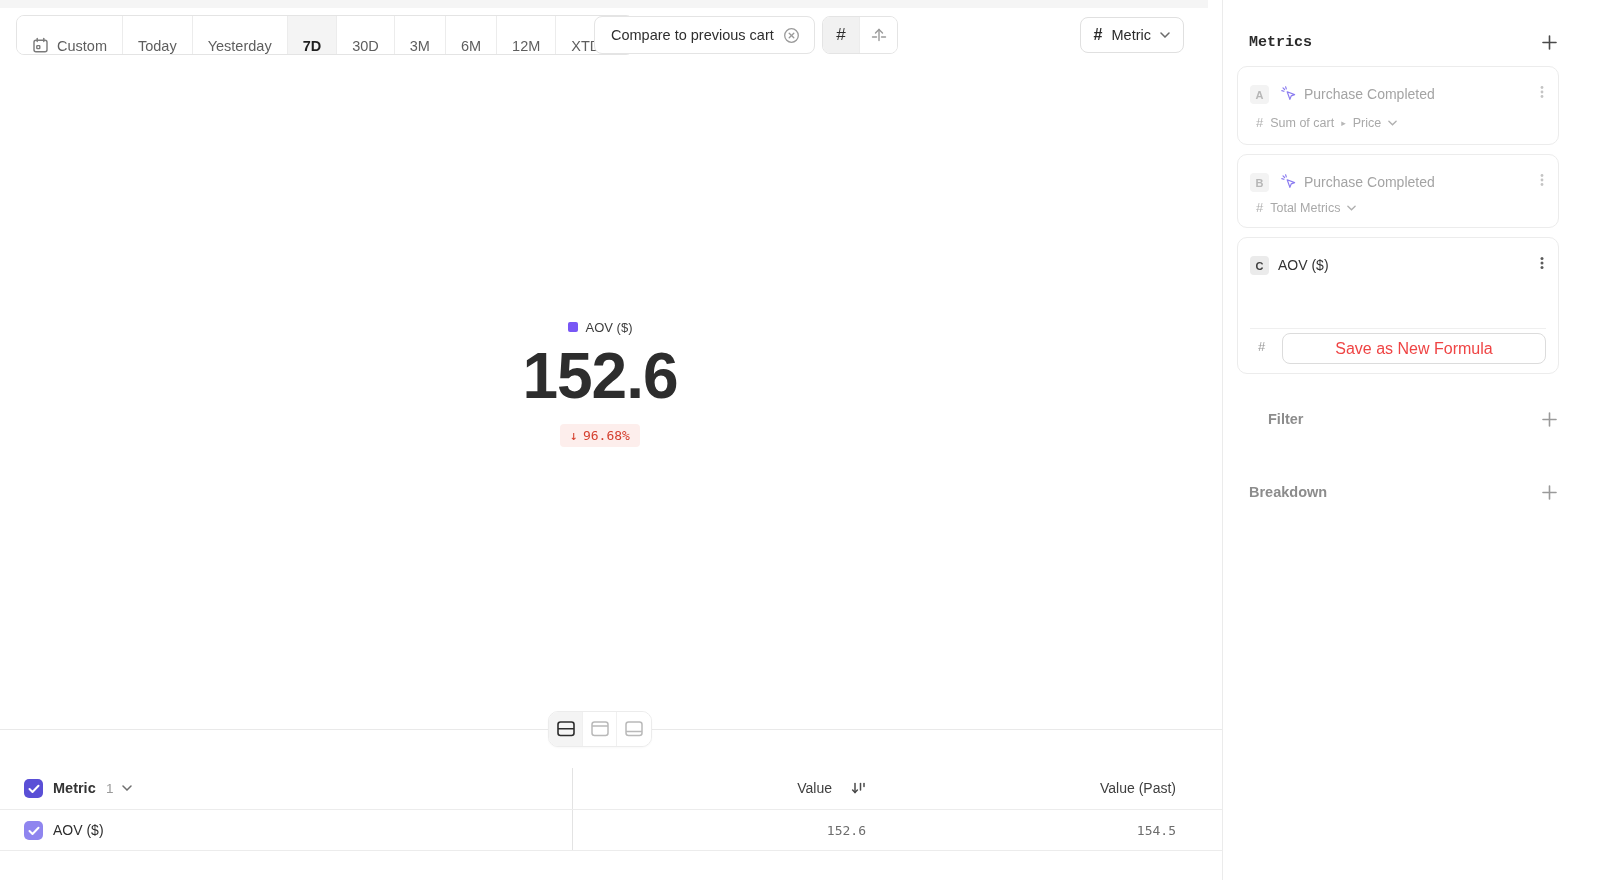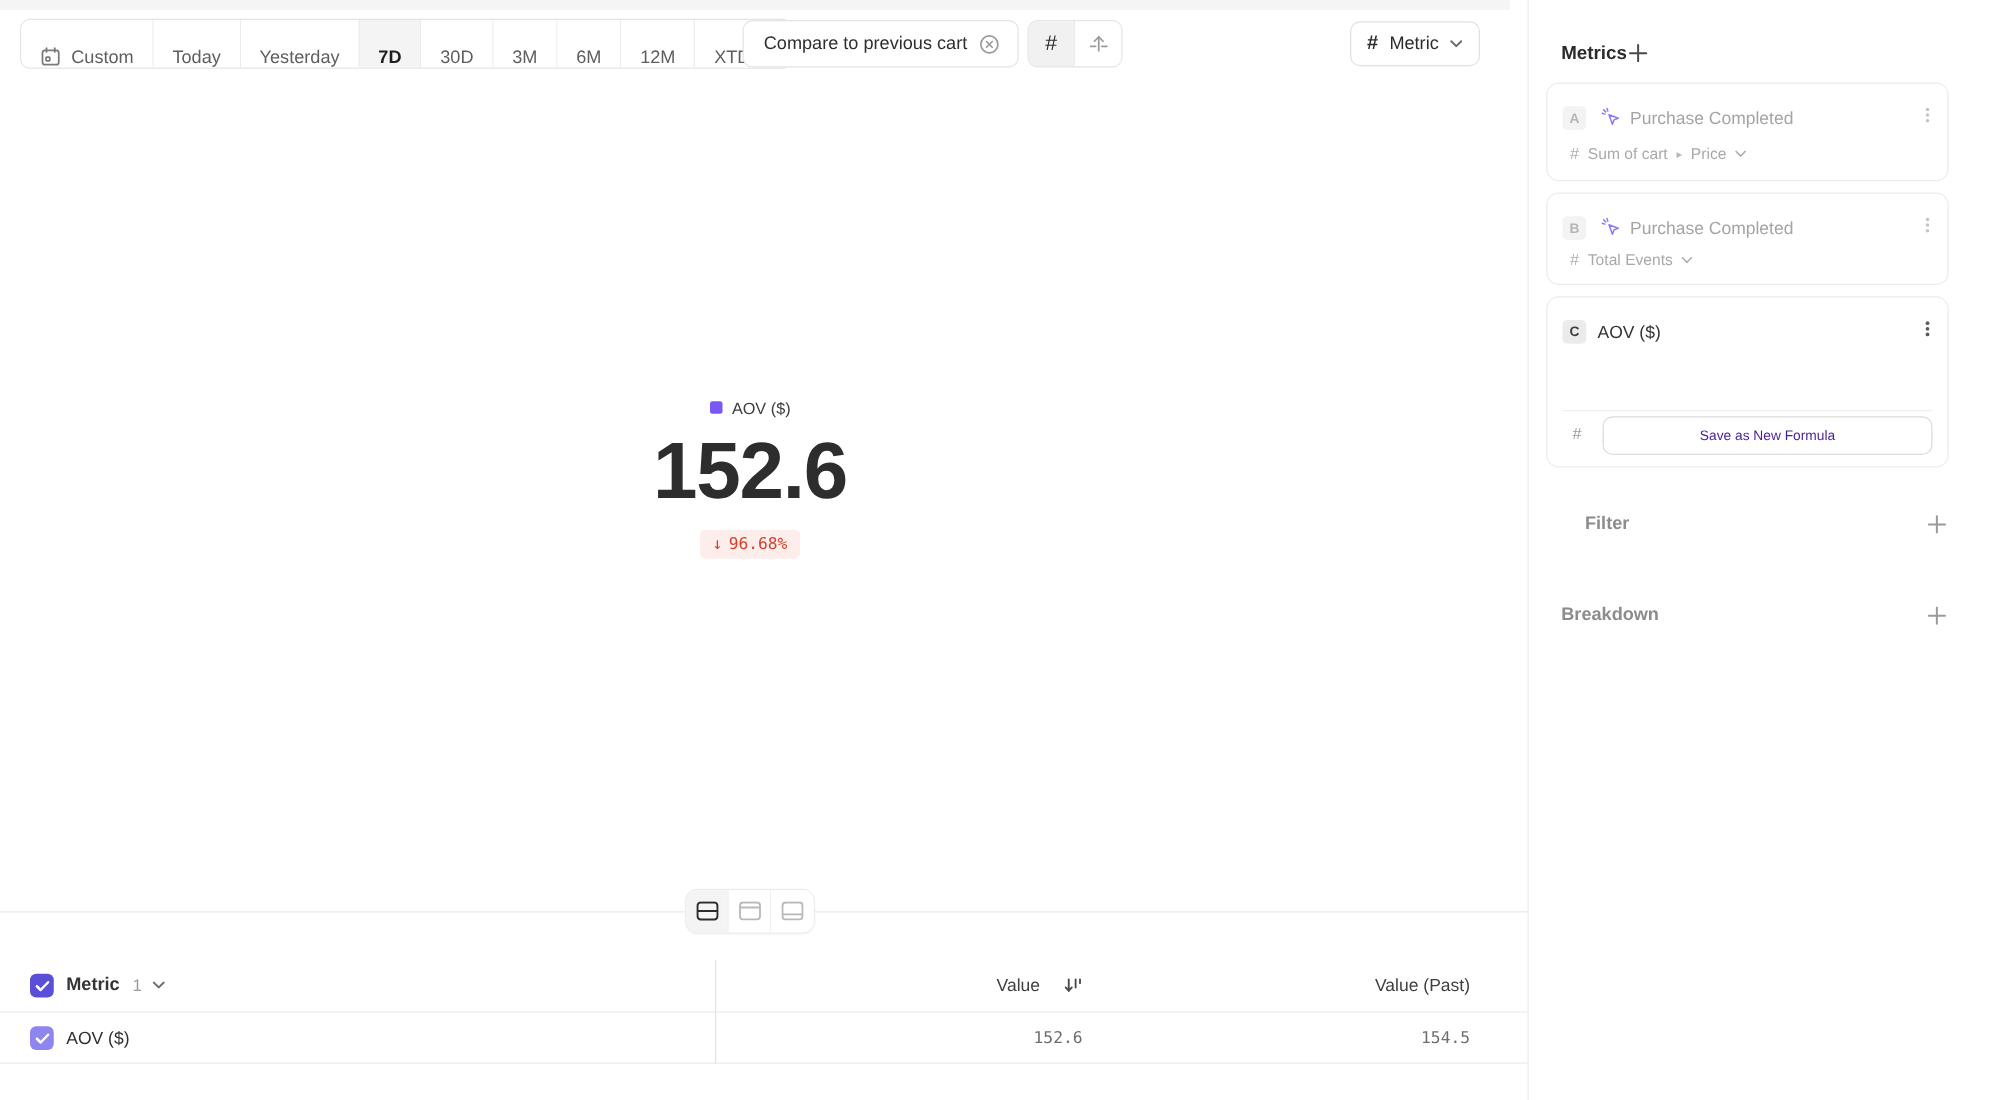--- a/index.html
+++ b/index.html
@@ -69,21 +69,21 @@
   .t-metric-chev { position:absolute; left:122px; top:17px; color:#6f6f6f; cursor:pointer; }
   .t-col-value { position:absolute; right:356px; top:12px; display:inline-flex; gap:19px; align-items:center;
                  font-size:14px; color:#3f3f3f; cursor:pointer; }
   .t-col-past { position:absolute; right:46px; top:12px; font-size:14px; color:#3f3f3f;text-align:right; }
   .t-row-label { position:absolute; left:53px; top:12px; font-size:14px; color:#2f2f2f; }
   .t-cell-value { position:absolute; right:356px; top:13px; font-size:13px; color:#6d6d6d; }
   .t-cell-past { position:absolute; right:46px; top:13px; font-size:13px; color:#6d6d6d; }
 
   
   .sb-title-row { position:absolute; left:26px; right:42px; top:33px; display:flex;
-                  justify-content:flex-start; align-items:center; }
+                  justify-content:space-between; align-items:center;font-family:Liberation Mono, monospace; }
   .sb-title { font-size:15px; font-weight:700; color:#2b2b2b; }
   .sb-section { position:absolute; left:26px; right:42px; display:flex; justify-content:space-between; align-items:center; }
   .sb-section .lbl { font-size:14.5px; font-weight:700; color:#8c8c8c; }
   .plus-btn { width:18px; height:18px; display:flex; align-items:center; justify-content:center;
               background:none; border:none; cursor:pointer; color:#4a4a4a; }
   .plus-btn.muted { color:#9a9a9a; }
 
   .card { position:absolute; left:14px; width:322px; background:#fff; border:1px solid #ececec; border-radius:10px; }
   .card-row1 { position:relative; height:38px; margin-top:8px; }
   .badge { position:absolute; left:12px; top:10px; width:19px; height:19px; border-radius:4px;
@@ -98,21 +98,21 @@
   .card-sub { position:absolute; left:18px; display:flex; align-items:center; gap:7px;
               font-size:12.5px; color:#a9a9a9; cursor:pointer; }
   .card-sub .hash { font-size:13px; color:#b0b0b0; }
   .bc-arrow { font-size:9px; color:#b6b6b6; }
   .formula-field { position:absolute; left:12px; right:12px; top:44px; height:31px; background:#f4f4f4;
                    border-radius:6px; display:flex; align-items:center; padding:0 14px;
                    font-size:14px; color:#2f2f2f; cursor:text; }
   .card-divider { position:absolute; left:12px; right:12px; top:90px; height:1px; background:#efefef; }
   .save-row-hash { position:absolute; left:20px; top:101px; font-size:13px; color:#9a9a9a; }
   .save-btn { position:absolute; left:44px; right:12px; top:95px; height:31px; background:#fff;
-              border:1px solid #dcdcdc; border-radius:8px; font-size:11px; color:#4c1d95;
+              border:1px solid #dcdcdc; border-radius:8px; font-size:16px; color:#ef4444;
               font-family:"Liberation Sans", sans-serif; cursor:pointer; }
 
   svg { display:block; }
 </style>
 </head>
 <body>
 
 <div id="main">
   <div id="topstrip"></div>
 
@@ -340,21 +340,21 @@
       <button class="kebab">
         <svg width="16" height="16" viewBox="0 0 16 16" fill="currentColor">
             <circle cx="8" cy="3.5" r="1.4"></circle>
             <circle cx="8" cy="8" r="1.4"></circle>
             <circle cx="8" cy="12.5" r="1.4"></circle>
           </svg>
       </button>
     </div>
     <div class="card-sub" style="top:45px;">
       <span class="hash">#</span>
-      <span>Total Events</span>
+      <span>Total Metrics</span>
       <span>
         <svg width="9" height="6" viewBox="0 0 10 6" fill="none" stroke="#b0b0b0" stroke-width="1.5" stroke-linecap="round">
             <polyline points="1,1 5,5 9,1"></polyline>
           </svg>
       </span>
     </div>
   </div>
 
   <div class="card" style="top:237px; height:137px;">
     <div class="card-row1">

